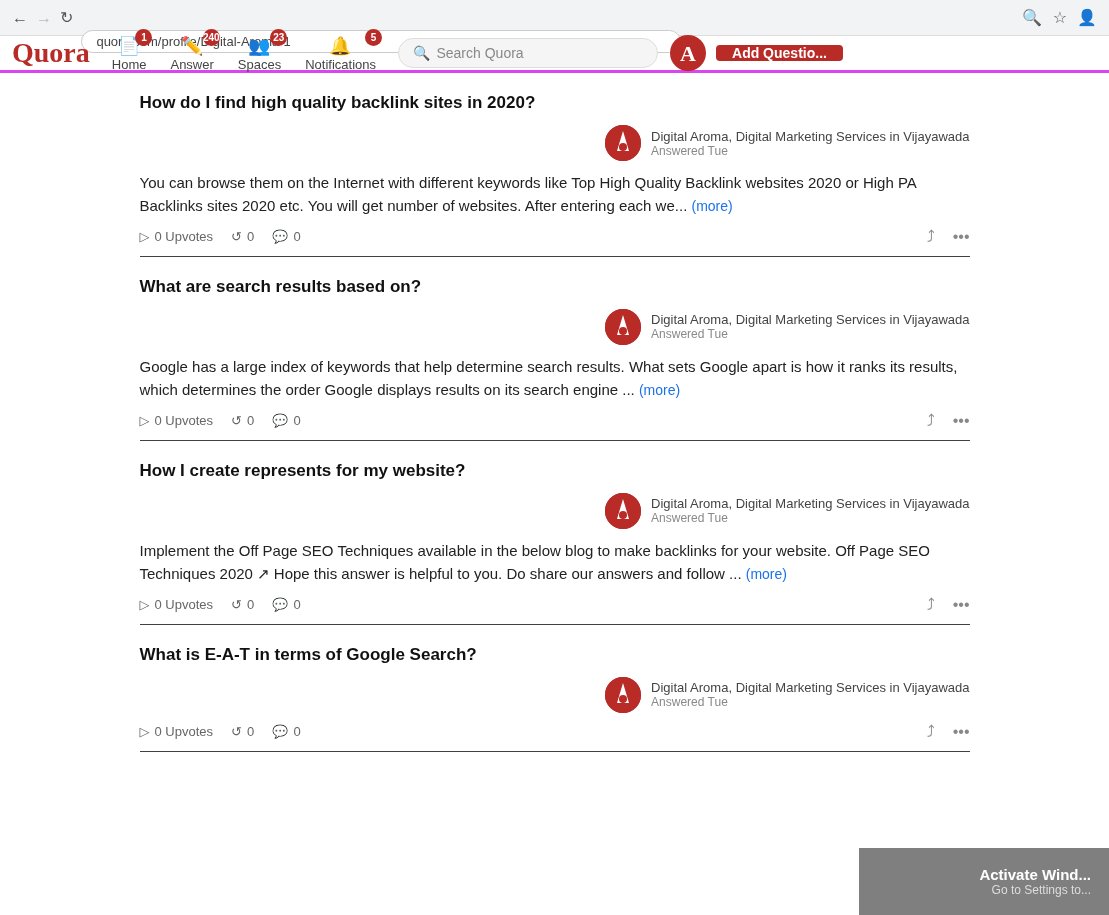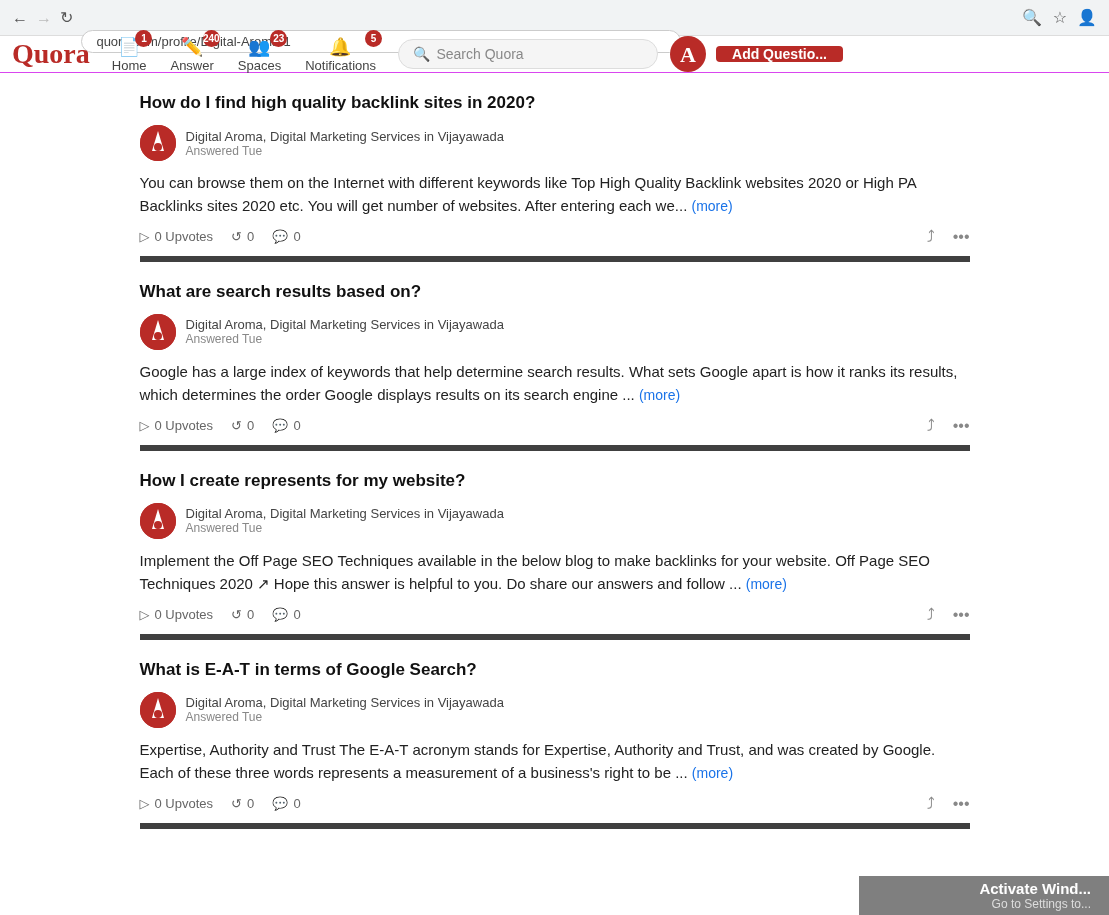--- a/index.html
+++ b/index.html
@@ -33,21 +33,21 @@
       color: #555;
       font-size: 16px;
     }
 
     
     .navbar {
       display: flex;
       align-items: center;
       padding: 0 12px;
       height: 37px;
-      border-bottom: 1px solid #d946ef;
+      border-bottom: 3px solid #d946ef;
       background: #fff;
       gap: 4px;
     }
     .logo {
       color: #b92b27;
       font-size: 28px;
       font-weight: 700;
       font-family: Georgia, serif;
       margin-right: 8px;
       text-decoration: none;
@@ -113,35 +113,36 @@
     
     .main-content {
       max-width: 870px;
       margin: 0 auto;
       padding: 0 20px;
     }
 
     
     .answer-card {
       padding: 20px 0 10px 0;
-      border-bottom: 6px solid #404040;
+      border-bottom: 1px solid #404040;
     }
     .question-title {
       font-size: 17px;
       font-weight: 700;
       color: #111;
       margin-bottom: 12px;
       text-decoration: none;
       display: block;
     }
     .author-row {
       display: flex;
       align-items: center;
       gap: 10px;
       margin-bottom: 10px;
+      justify-content: flex-end;
     }
     
     .avatar-quora {
       width: 36px;
       height: 36px;
       border-radius: 50%;
       background: #b92b27;
       display: flex;
       align-items: center;
       justify-content: center;
@@ -187,21 +188,21 @@
       font-size: 16px;
     }
 
     
     .activate-windows {
       position: fixed;
       bottom: 0;
       right: 0;
       background: rgba(0,0,0,0.5);
       color: #fff;
-      padding: 4px 18px;
+      padding: 18px 18px;
       font-size: 14px;
       text-align: right;
       width: 250px;
     }
     .activate-windows .title { font-weight: 600; font-size: 15px; }
     .activate-windows .subtitle { font-size: 12px; color: #ddd; }
 
     .nav-notifications-label { font-size: 13px; }
   </style>
 </head>
@@ -378,23 +379,20 @@
             <circle cx="18" cy="18" r="18" fill="#b92b27"></circle>
             <polygon points="18,6 24,26 12,26" fill="white"></polygon>
             <circle cx="18" cy="22" r="4" fill="#b92b27"></circle>
           </svg>
         </div>
         <div class="author-info">
           <span class="author-name">Digital Aroma, Digital Marketing Services in Vijayawada</span>
           <span class="answered-date">Answered Tue</span>
         </div>
       </div>
-      <p class="answer-text">
-        Expertise, Authority and Trust The E-A-T acronym stands for Expertise, Authority and Trust, and was created by Google. Each of these three words represents a measurement of a business's right to be ... <a class="more-link">(more)</a>
-      </p>
       <div class="action-row">
         <div class="action-item">
           <span>▷</span>
           <span class="count">0 Upvotes</span>
         </div>
         <div class="action-item">
           <span>↺</span>
           <span class="count">0</span>
         </div>
         <div class="action-item">

